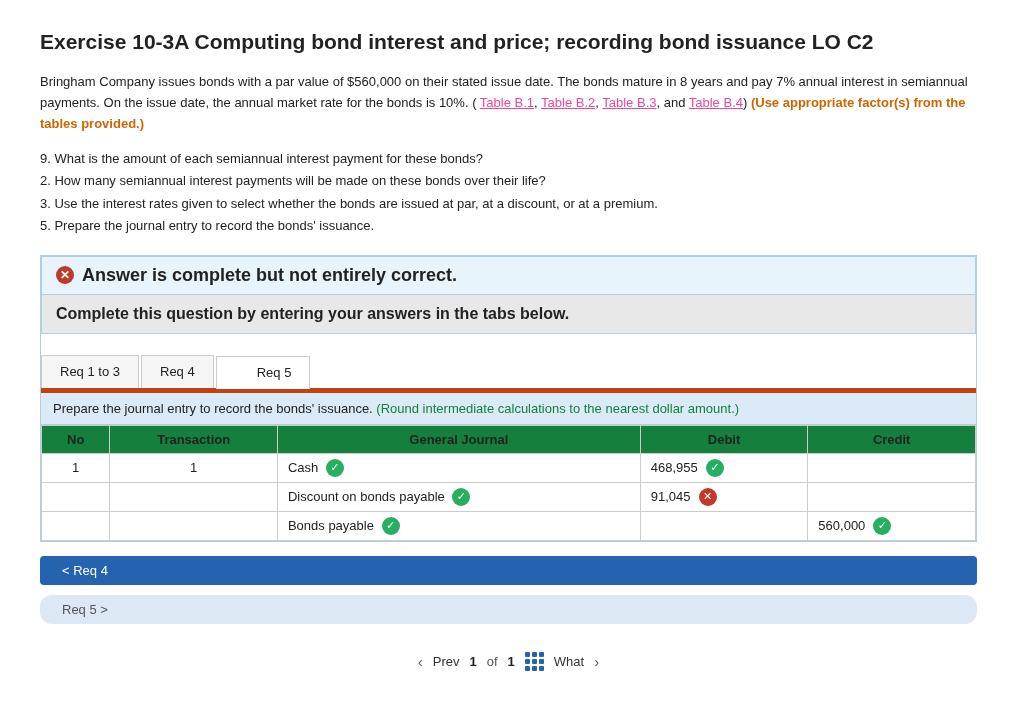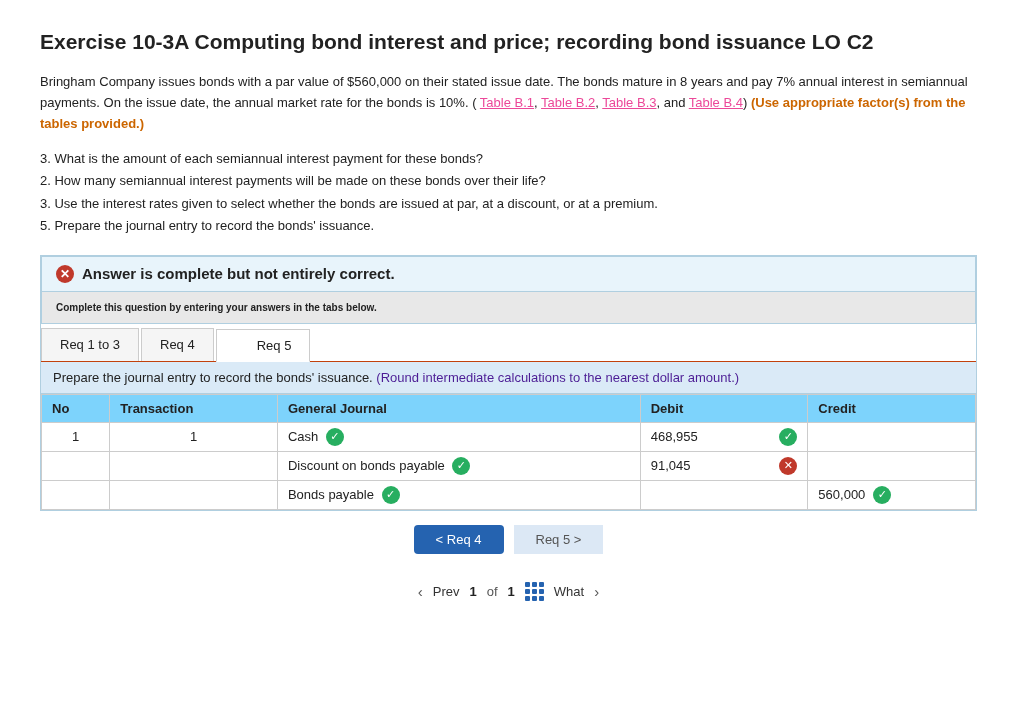--- a/index.html
+++ b/index.html
@@ -51,39 +51,40 @@
       height: 18px;
       background: #c0392b;
       border-radius: 50%;
       color: white;
       font-weight: bold;
       font-size: 12px;
       flex-shrink: 0;
     }
     .answer-banner-text {
       font-weight: bold;
-      font-size: 15px;
+      font-size: 18px;
     }
     .complete-instruction {
       background: #e8e8e8;
       border: 1px solid #b0cfe0;
       border-top: none;
       padding: 10px 14px;
       font-weight: bold;
-      font-size: 10px;
+      font-size: 16px;
       margin-bottom: 0;
     }
     .outer-box {
       border: 1px solid #b0cfe0;
       margin-bottom: 10px;
     }
     .tabs-row {
       display: flex;
-      border-bottom: 1px solid #c2410c;
+      border-bottom: 5px solid #c2410c;
       background: #fff;
+      margin-top: 17px;
     }
     .tab {
       padding: 8px 18px;
       border: 1px solid #ccc;
       border-bottom: none;
       cursor: pointer;
       background: #f5f5f5;
       font-size: 13px;
       margin-right: 2px;
       margin-top: 4px;
@@ -99,33 +100,33 @@
     .tab-content {
       padding: 0;
     }
     .req-instruction {
       background: #daeaf7;
       border-bottom: 1px solid #b0cfe0;
       padding: 8px 12px;
       font-size: 13px;
     }
     .req-instruction .orange-note {
-      color: #4c1d95;
+      color: #15803d;
     }
     .journal-table {
       width: 100%;
       border-collapse: collapse;
       font-size: 13px;
     }
     .journal-table th {
-      background: #7dd3fc;
+      background: #15803d;
       border: 1px solid #ccc;
       padding: 6px 10px;
       font-weight: bold;
-      text-align: left;
+      text-align: center;
     }
     .journal-table td {
       border: 1px solid #ccc;
       padding: 5px 10px;
     }
     .journal-table td.center { text-align: center; }
     .check-green {
       display: inline-flex;
       align-items: center;
       justify-content: center;
@@ -147,38 +148,39 @@
       border-radius: 50%;
       color: white;
       font-size: 11px;
       margin-left: 4px;
     }
     .nav-buttons {
       display: flex;
       gap: 10px;
       justify-content: center;
       margin-top: 14px;
+      flex-direction: column;
     }
     .nav-btn-blue {
       background: #2563b0;
       color: white;
       border: none;
       border-radius: 4px;
       padding: 7px 22px;
       font-size: 13px;
       cursor: pointer;
       display: flex;
       align-items: center;
       gap: 6px;
     }
     .nav-btn-light {
       background: #dce8f5;
       color: #555;
       border: none;
-      border-radius: 0;
+      border-radius: 12px;
       padding: 7px 22px;
       font-size: 13px;
       cursor: pointer;
       display: flex;
       align-items: center;
       gap: 6px;
     }
     .bottom-nav {
       display: flex;
       align-items: center;
@@ -208,21 +210,21 @@
       border-radius: 1px;
     }
     .bottom-nav .nav-text {
       color: #333;
       font-size: 13px;
       cursor: pointer;
     }
     .debit-cell {
       display: flex;
       align-items: center;
-      justify-content: space-between;
+      justify-content: flex-start;
       gap: 4px;
     }
     .credit-cell {
       display: flex;
       align-items: center;
       justify-content: flex-start;
       gap: 4px;
     }
   </style>
 </head>
@@ -233,21 +235,21 @@
 <div class="description">
   <span>Bringham Company issues bonds with a par value of $560,000 on their stated issue date. The bonds mature in 8 years and pay 7% annual interest in semiannual payments. On the issue date, the annual market rate for the bonds is 10%. (</span>
   <a href="#">Table B.1</a>,
   <a href="#">Table B.2</a>,
   <a href="#">Table B.3</a>,
   and <a href="#">Table B.4</a>)
   <span class="bold-orange">(Use appropriate factor(s) from the tables provided.)</span>
 </div>
 
 <div class="questions">
-  <p>3. What is the amount of each semiannual interest payment for these bonds?</p>
+  <p>9. What is the amount of each semiannual interest payment for these bonds?</p>
   <p>2. How many semiannual interest payments will be made on these bonds over their life?</p>
   <p>3. Use the interest rates given to select whether the bonds are issued at par, at a discount, or at a premium.</p>
   <p>5. Prepare the journal entry to record the bonds' issuance.</p>
 </div>
 
 <div class="outer-box">
 
   <div class="answer-banner">
     <span class="x-icon">✕</span>
     <span class="answer-banner-text">Answer is complete but not entirely correct.</span>

